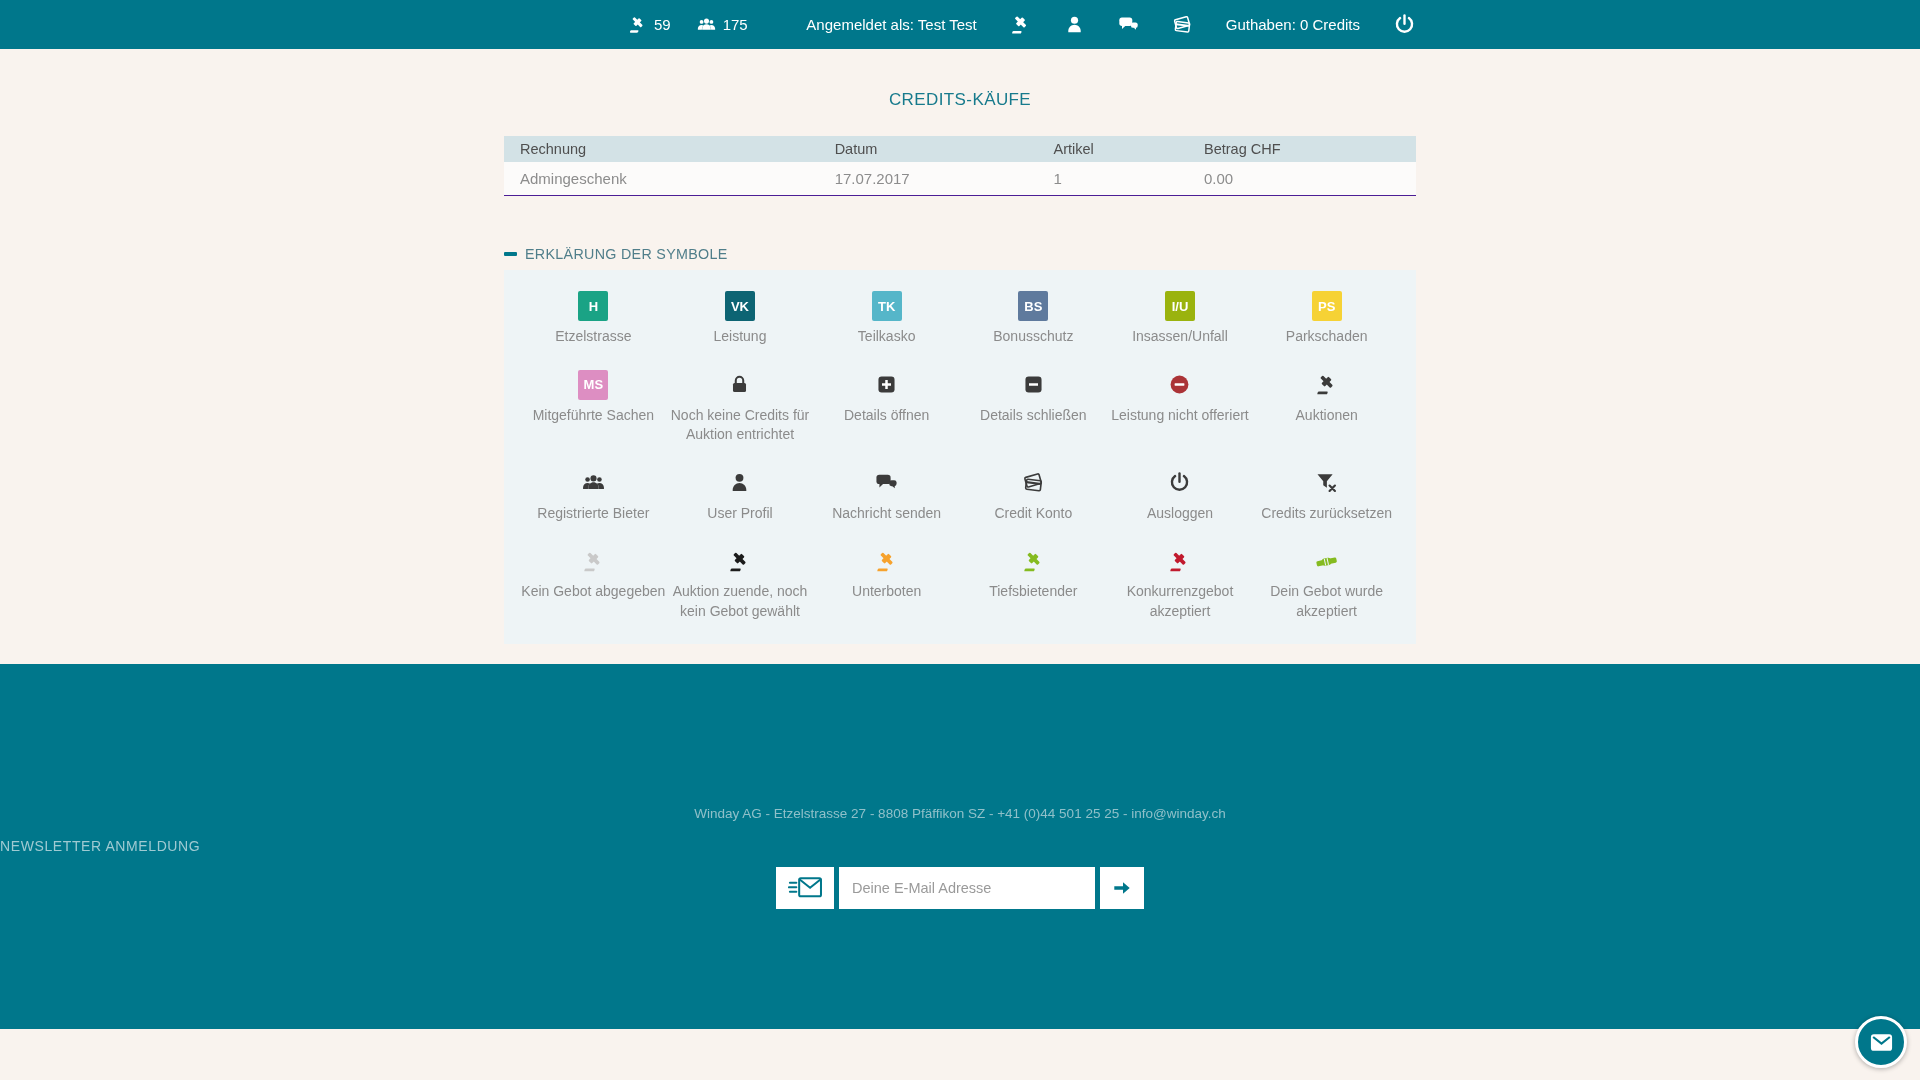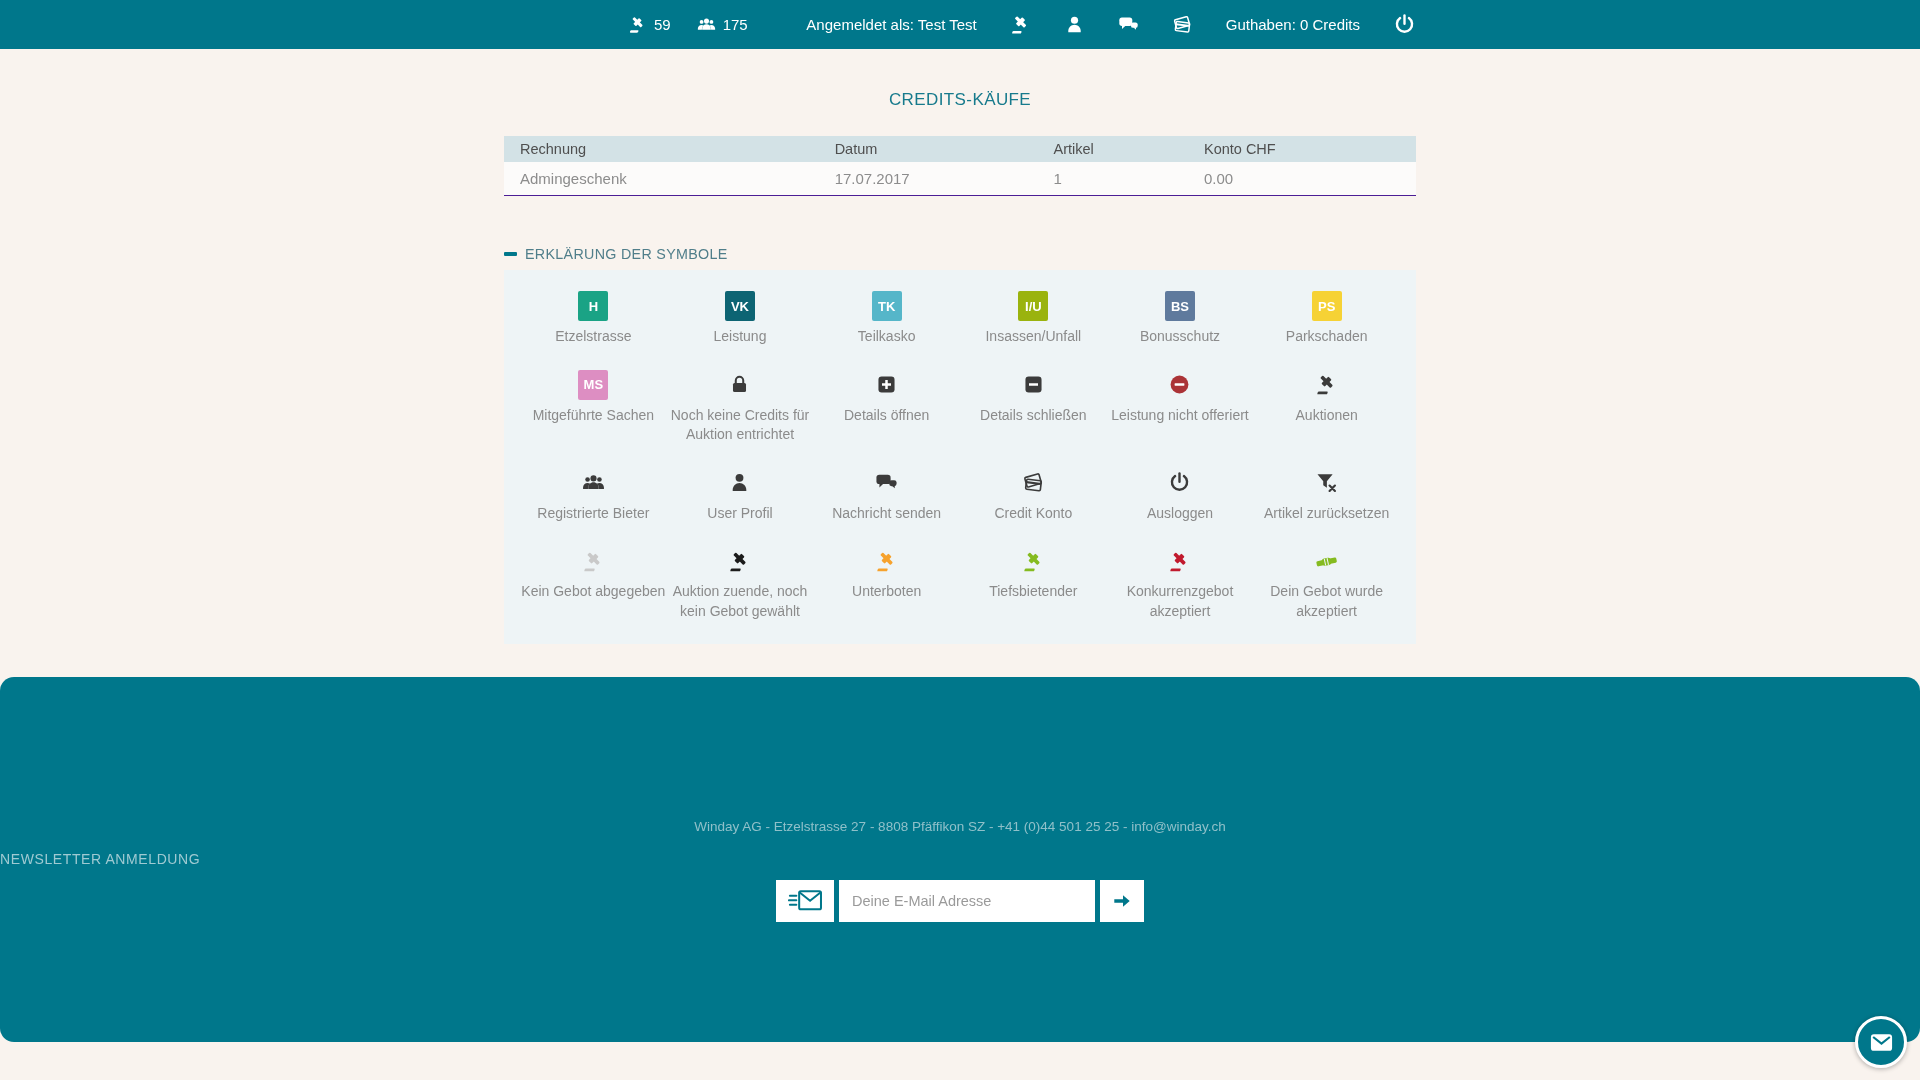--- a/index.html
+++ b/index.html
@@ -30,21 +30,21 @@
 
   .legend-panel{margin-top:8px;background:#eef4f6;}
   .legend-grid{display:grid;grid-template-columns:repeat(6,1fr);row-gap:20px;padding:18px 16px 22px;}
   .cell{display:flex;flex-direction:column;align-items:center;text-align:center;}
   .cell-icon{height:36px;display:flex;align-items:center;justify-content:center;}
   .cell-icon svg{width:23px;height:23px;}
   .badge{width:30px;height:30px;border-radius:2px;color:#fff;font-weight:bold;font-size:13px;display:flex;align-items:center;justify-content:center;}
   .cell-label{margin-top:3px;font-size:14px;color:#8b8b8b;line-height:1.4;max-width:150px;}
 
   
-  .site-footer{margin-top:33px;background:#00778b;height:365px;box-sizing:border-box;padding-top:142px;border-radius:14px;}
+  .site-footer{margin-top:20px;background:#00778b;height:365px;box-sizing:border-box;padding-top:142px;}
   .footer-address{text-align:center;color:#8fc0c9;font-size:13.5px;}
   .nl-title{text-align:left;color:#9fcad2;font-size:14px;letter-spacing:.6px;margin-top:17px;}
   .nl-form{display:flex;justify-content:center;gap:5px;margin-top:13px;}
   .nl-box{background:#fff;height:42px;display:flex;align-items:center;justify-content:center;box-sizing:border-box;}
   .nl-mail{width:58px;color:#00778b;}
   .nl-mail svg{width:35px;height:27px;}
   .nl-input{width:230px;height:42px;border:0;outline:none;padding:0 13px;font-size:14.5px;color:#777;background:#fff;font-family:inherit;}
   .nl-input::placeholder{color:#9a9a9a;}
   .nl-submit{width:44px;color:#00778b;cursor:pointer;border:0;padding:0;}
   .nl-submit svg{width:22px;height:22px;}
@@ -149,21 +149,21 @@
           <col class="c1">
           <col class="c2">
           <col class="c3">
           <col class="c4">
         </colgroup>
       <thead>
         <tr>
           <th>Rechnung</th>
           <th>Datum</th>
           <th>Artikel</th>
-          <th>Konto CHF</th>
+          <th>Betrag CHF</th>
         </tr>
       </thead>
       <tbody>
           <tr>
             <td>Admingeschenk</td>
             <td>17.07.2017</td>
             <td>1</td>
             <td>0.00</td>
           </tr>
         </tbody>
@@ -189,29 +189,29 @@
             <div class="cell-label">Leistung</div>
           </div>
           <div class="cell">
             <div class="cell-icon">
               <span class="badge" style="background: rgb(85, 182, 201);">TK</span>
             </div>
             <div class="cell-label">Teilkasko</div>
           </div>
           <div class="cell">
             <div class="cell-icon">
+              <span class="badge" style="background: rgb(95, 122, 157);">BS</span>
+            </div>
+            <div class="cell-label">Bonusschutz</div>
+          </div>
+          <div class="cell">
+            <div class="cell-icon">
               <span class="badge" style="background: rgb(154, 179, 14);">I/U</span>
             </div>
             <div class="cell-label">Insassen/Unfall</div>
-          </div>
-          <div class="cell">
-            <div class="cell-icon">
-              <span class="badge" style="background: rgb(95, 122, 157);">BS</span>
-            </div>
-            <div class="cell-label">Bonusschutz</div>
           </div>
           <div class="cell">
             <div class="cell-icon">
               <span class="badge" style="background: rgb(246, 210, 53);">PS</span>
             </div>
             <div class="cell-label">Parkschaden</div>
           </div>
           <div class="cell">
             <div class="cell-icon">
               <span class="badge" style="background: rgb(221, 142, 194);">MS</span>
@@ -323,21 +323,21 @@
             </div>
             <div class="cell-label">Ausloggen</div>
           </div>
           <div class="cell">
             <div class="cell-icon" style="color: rgb(59, 59, 59);">
               <svg viewBox="0 0 24 24" fill="currentColor">
                 <path d="M2.6 3.4h15.8l-6 7.2v7l-3.8-2.7v-4.3z"></path>
                 <path d="M15.2 15.2l5.6 5.6M20.8 15.2l-5.6 5.6" stroke="currentColor" stroke-width="2.3" stroke-linecap="round"></path>
               </svg>
             </div>
-            <div class="cell-label">Artikel zurücksetzen</div>
+            <div class="cell-label">Credits zurücksetzen</div>
           </div>
           <div class="cell">
             <div class="cell-icon" style="color: rgb(201, 201, 201);">
               <svg viewBox="0 0 24 24" fill="currentColor">
                 <g transform="rotate(-45 12 9)">
                   <rect x="6.8" y="6.6" width="10.4" height="4.8" rx="1"></rect>
                   <rect x="10.1" y="1.6" width="3.8" height="15" rx="1"></rect>
                 </g>
                 <rect x="9.4" y="19.3" width="10.4" height="3" rx="1" transform="skewX(-18)"></rect>
               </svg>

